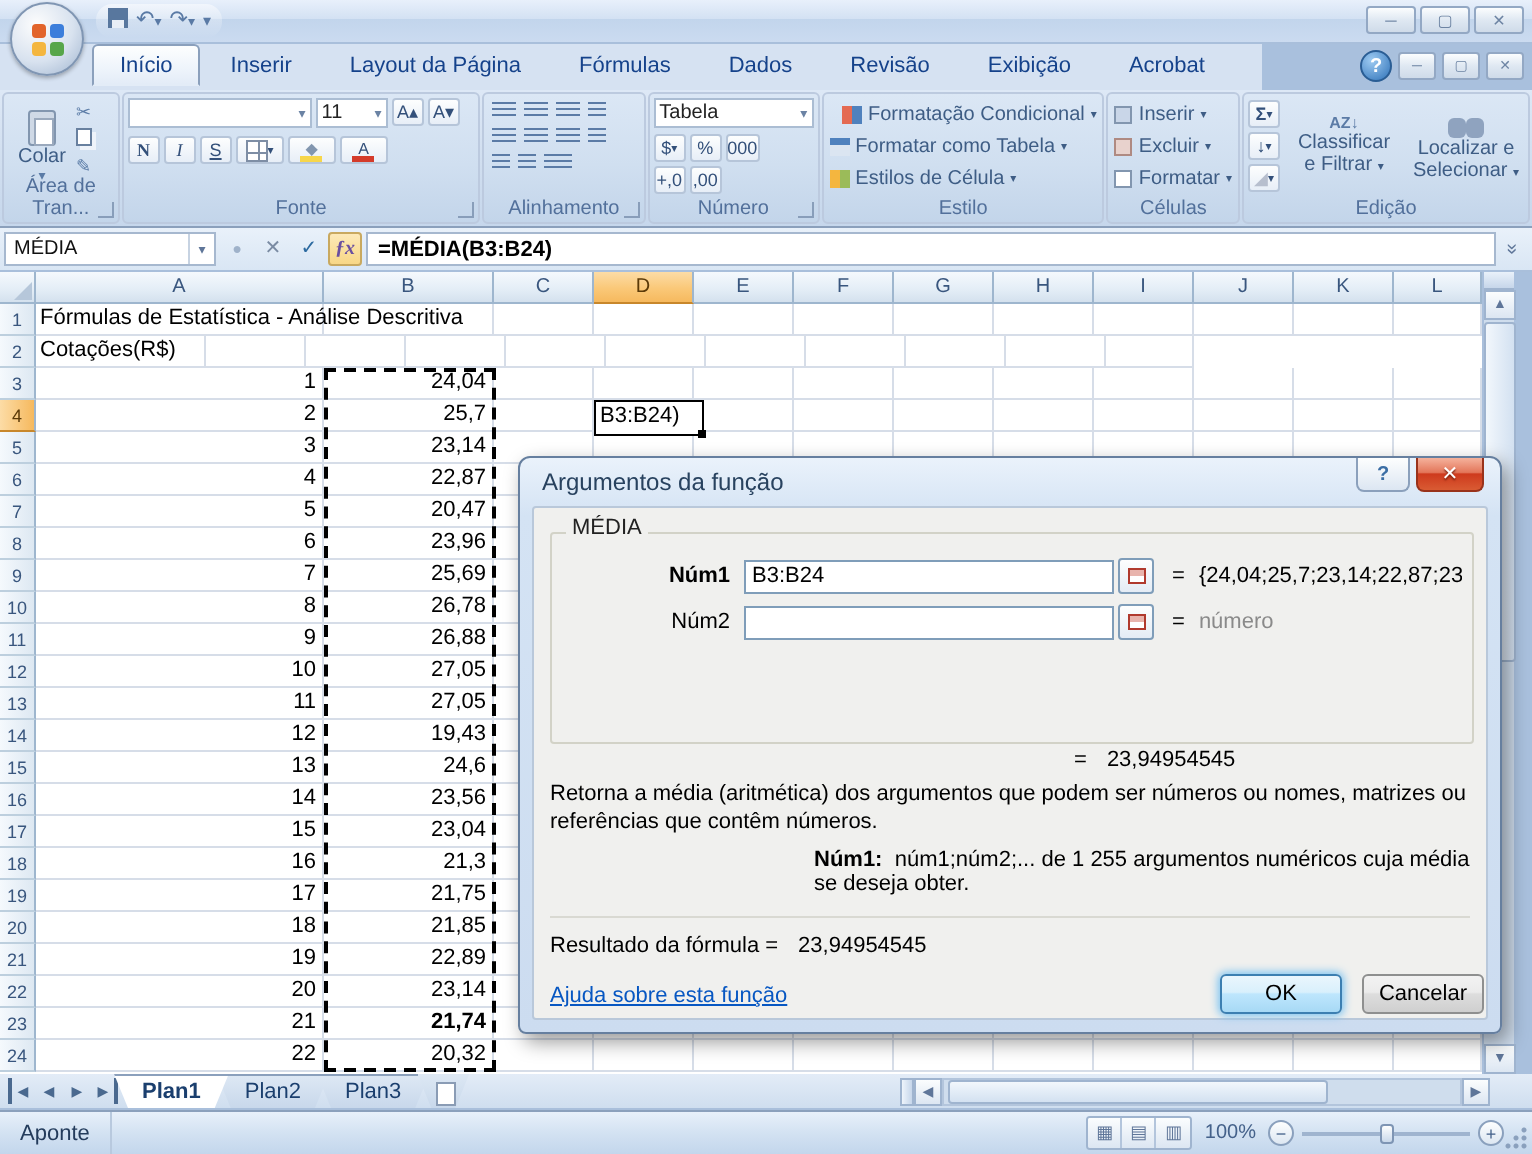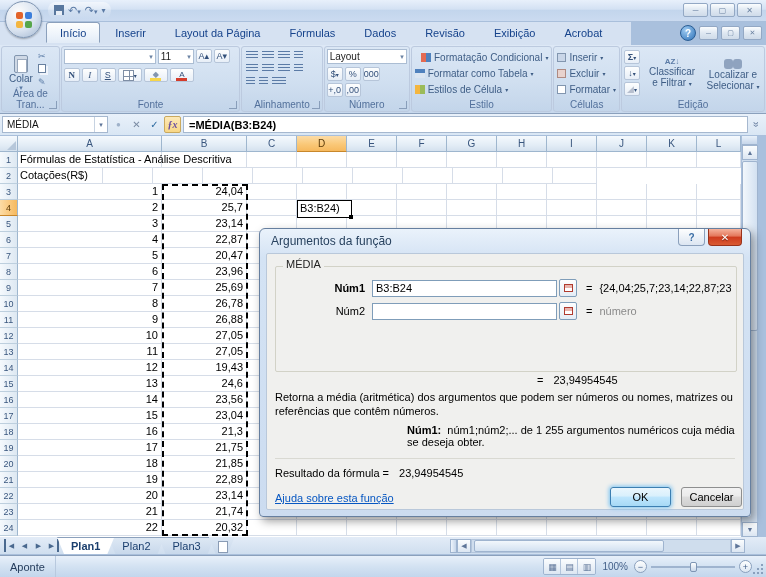--- a/index.html
+++ b/index.html
@@ -317,21 +317,21 @@
         <span class="al-lines" style="width:9px"></span>
         <span class="al-lines" style="width:9px"></span>
         <span class="al-lines" style="width:14px"></span>
       </div>
     <div class="rgroup-label">Alinhamento</div>
     <div class="launcher"></div>
   </div>
 
   <div class="rgroup" style="width:88px">
     <div class="combo" style="width:80px">
-        <span>Layout</span>
+        <span>Tabela</span>
         <span class="arrow">▾</span>
       </div>
     <div style="display:flex;gap:2px;margin-top:3px">
       <div class="mini">
           <span>$</span>
           <span style="font-size:6px">▾</span>
         </div>
       <div class="mini">%</div>
       <div class="mini">000</div>
     </div>
@@ -769,21 +769,21 @@
         <div class="cell" style="width: 50px;"></div>
         <div class="cell" style="width: 50px;"></div>
         <div class="cell" style="width: 50px;"></div>
         <div class="cell" style="width: 50px;"></div>
         <div class="cell" style="width: 50px;"></div>
         <div class="cell" style="width: 44px;"></div>
       </div>
       <div class="grow">
         <div class="rowhdr">23</div>
         <div class="cell num" style="width: 144px;">21</div>
-        <div class="cell num" style="width: 85px;">21,74</div>
+        <div class="cell num" style="width: 85px; font-weight: bold;">21,74</div>
         <div class="cell" style="width: 50px;"></div>
         <div class="cell" style="width: 50px;"></div>
         <div class="cell" style="width: 50px;"></div>
         <div class="cell" style="width: 50px;"></div>
         <div class="cell" style="width: 50px;"></div>
         <div class="cell" style="width: 50px;"></div>
         <div class="cell" style="width: 50px;"></div>
         <div class="cell" style="width: 50px;"></div>
         <div class="cell" style="width: 50px;"></div>
         <div class="cell" style="width: 44px;"></div>

